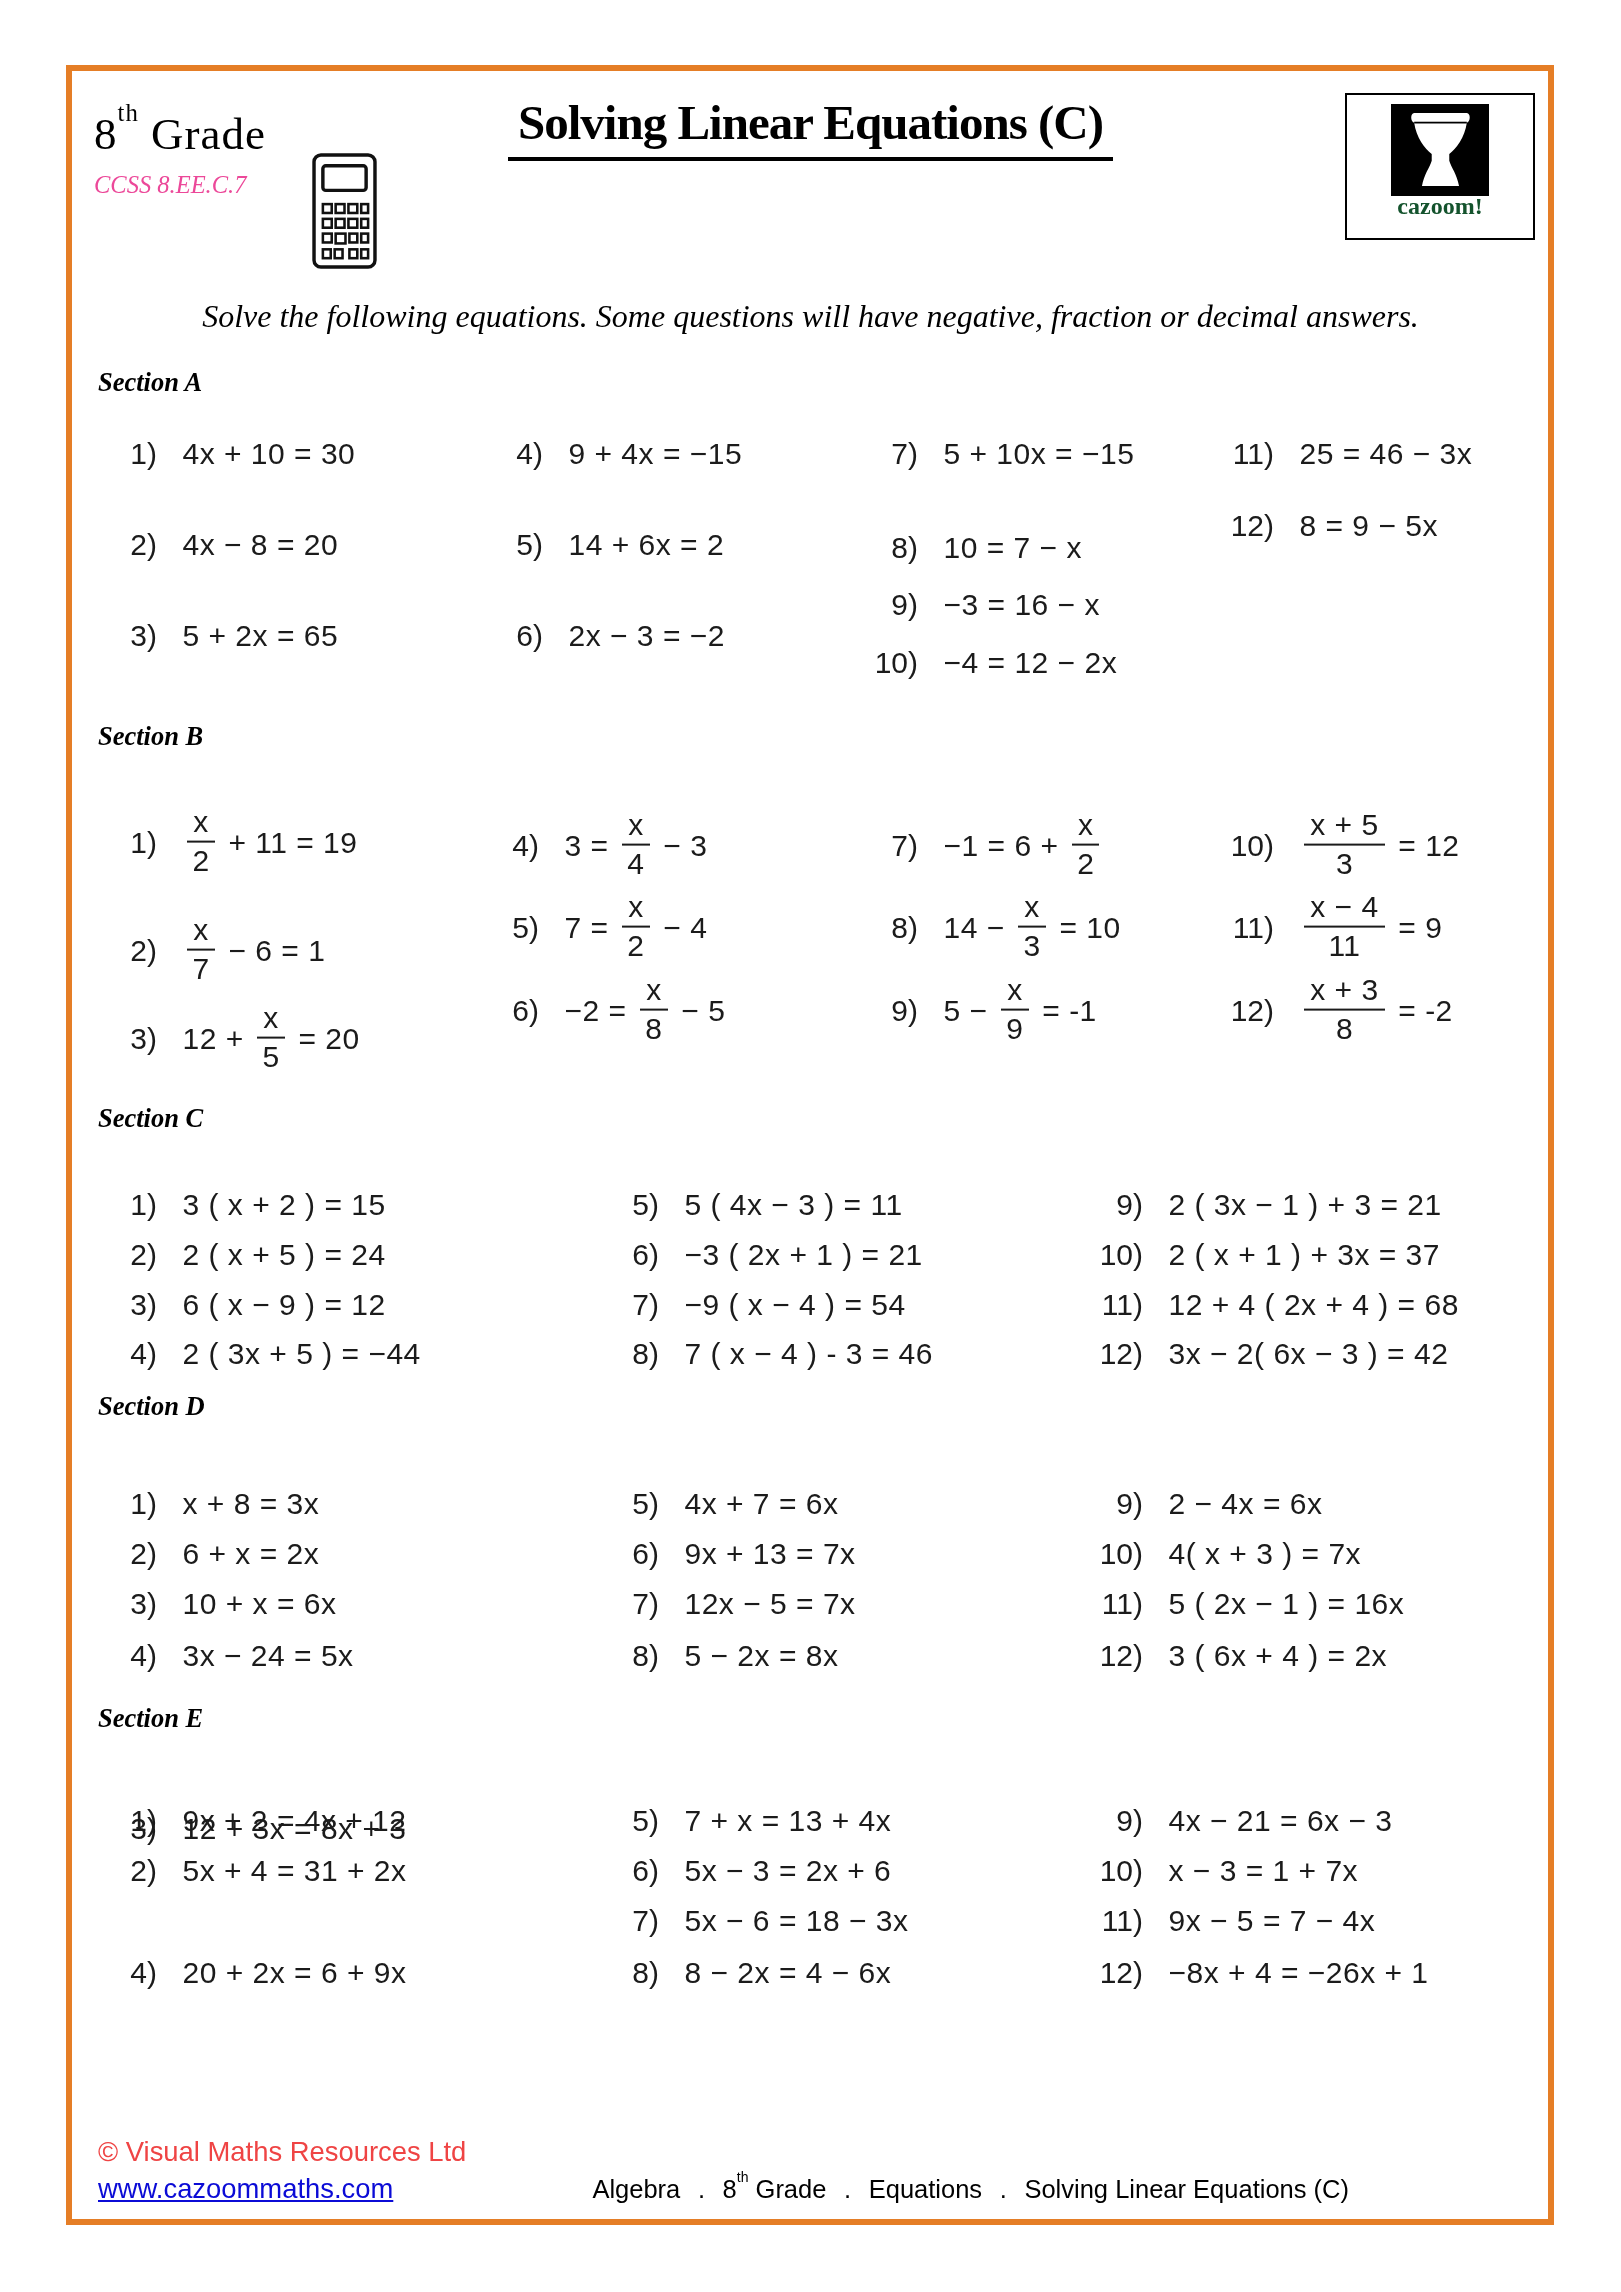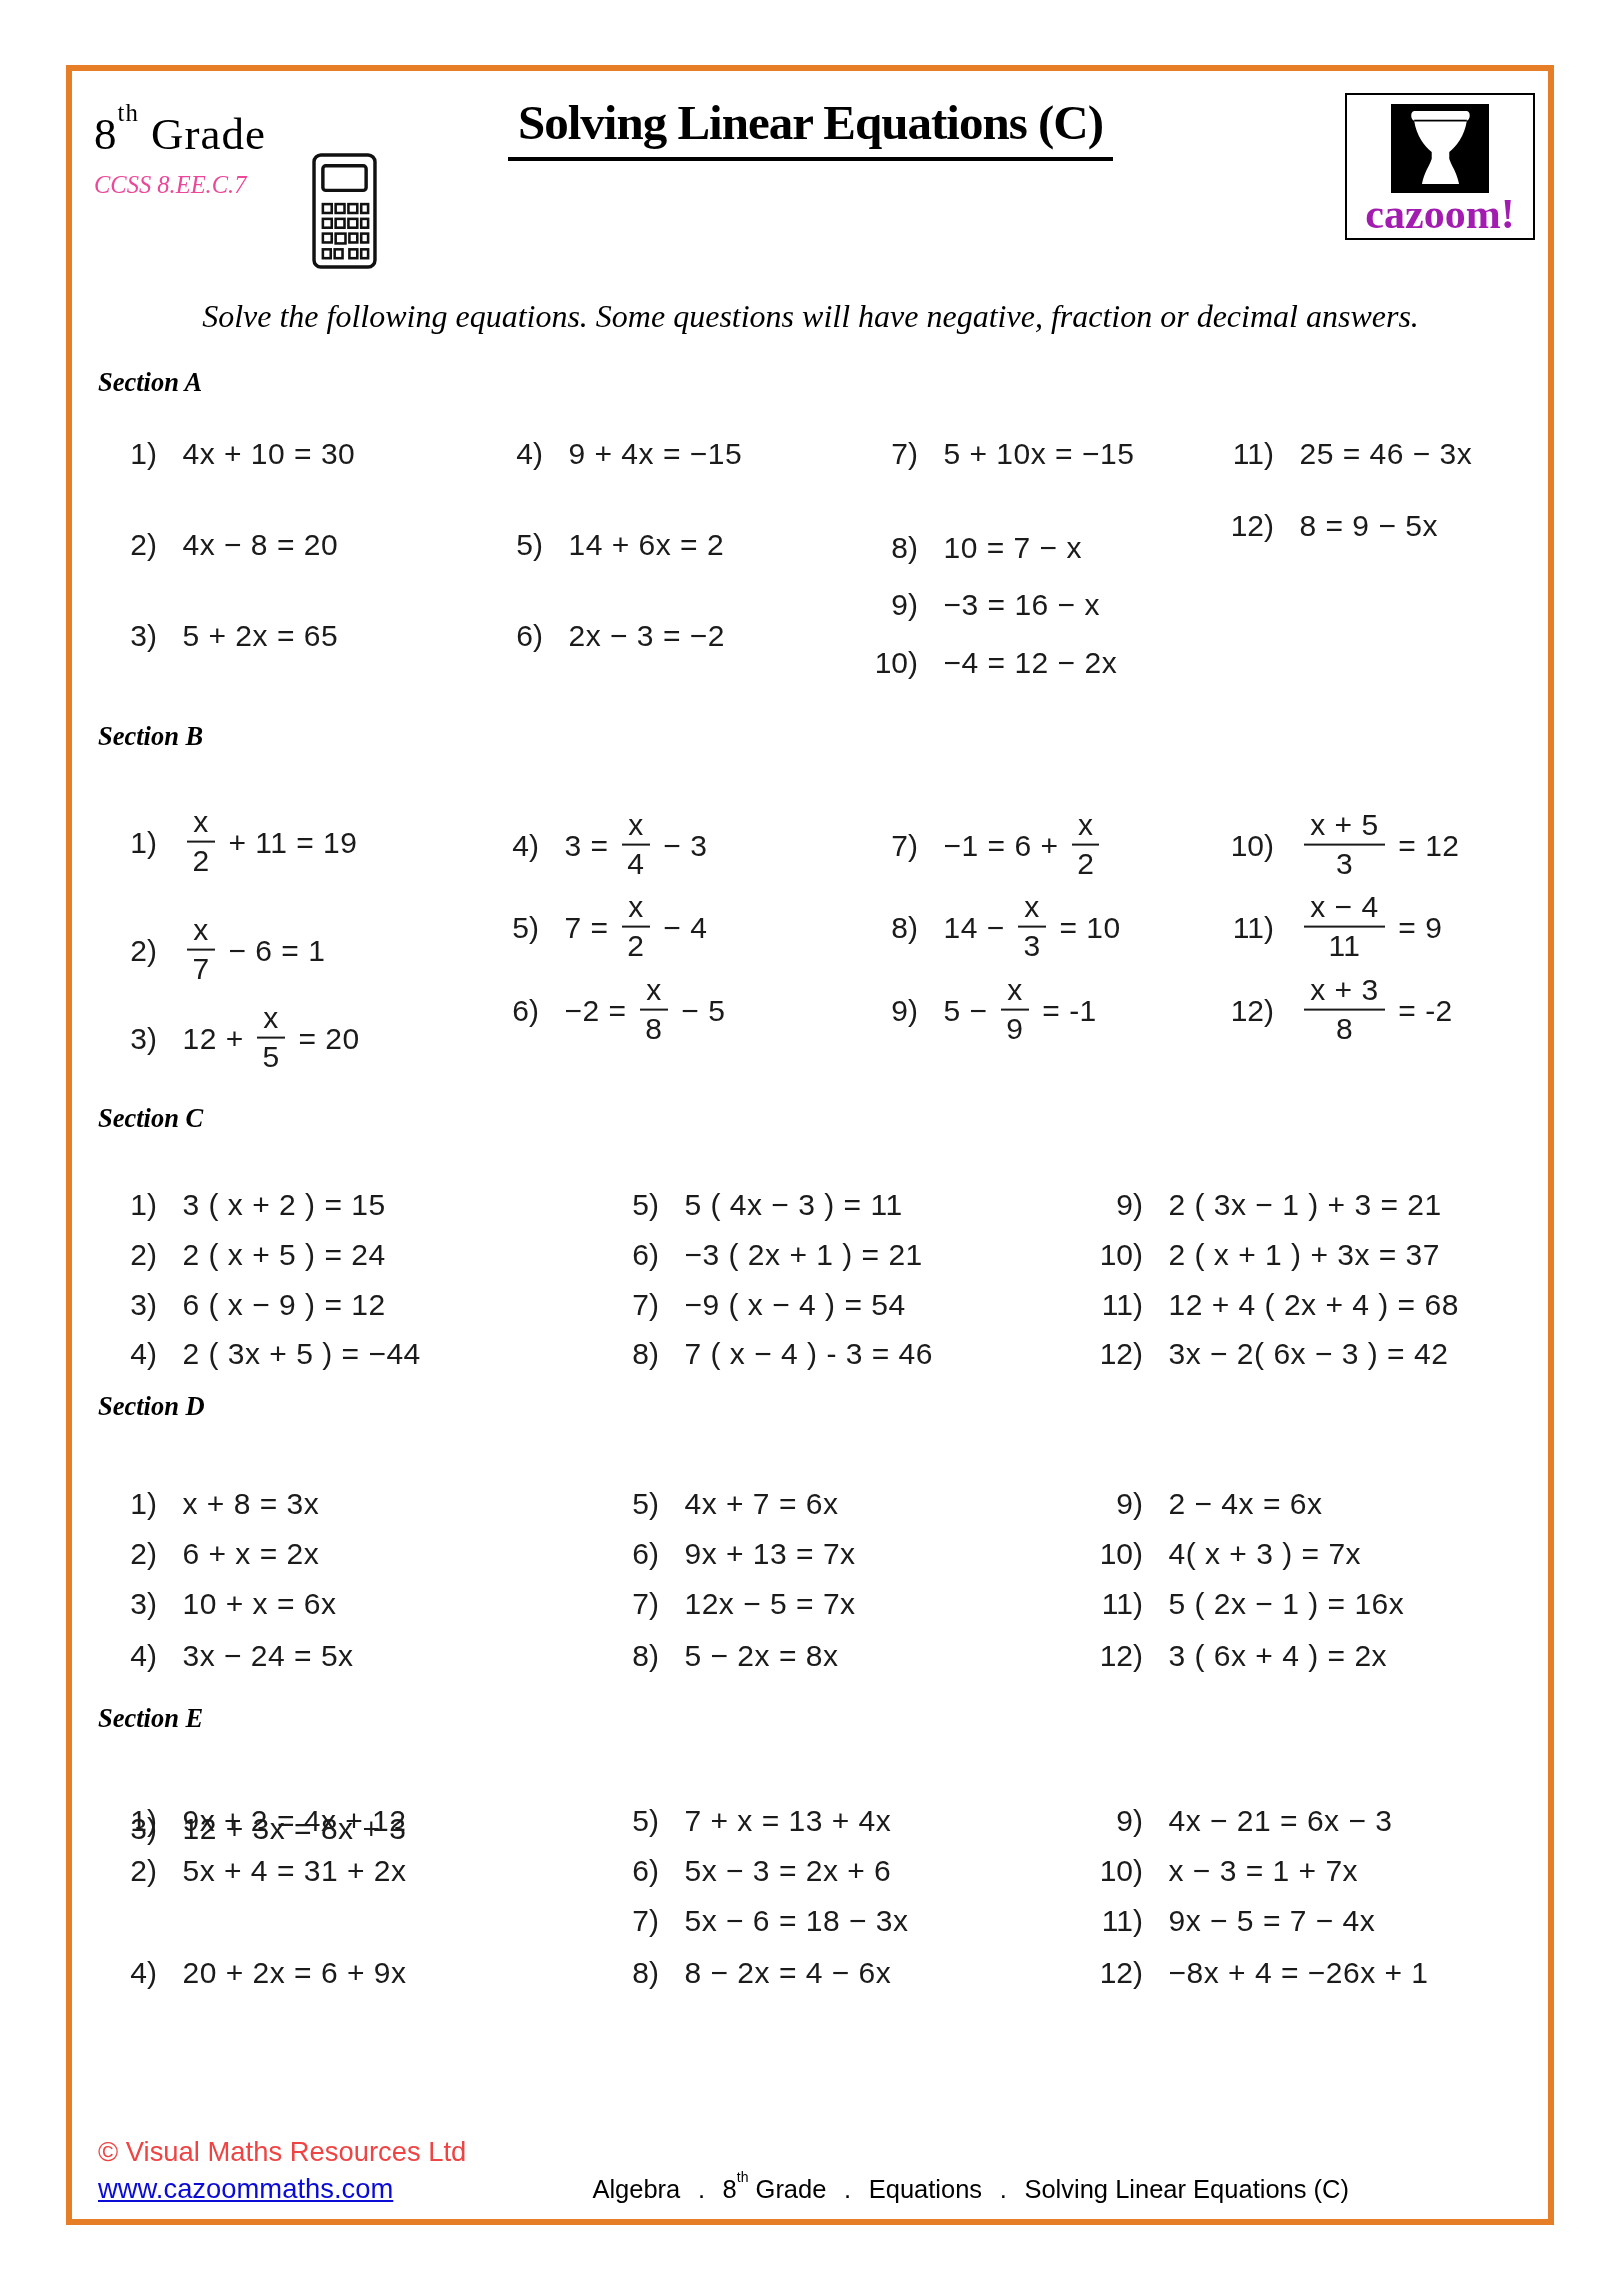--- a/index.html
+++ b/index.html
@@ -22,21 +22,21 @@
        font-style:italic;font-size:24.5px;color:#ec4899;}
   .calc{position:absolute;left:312px;top:153px;}
   .title-wrap{position:absolute;left:0;top:94px;width:1621px;text-align:center;}
   .title{display:inline-block;font-family:"Liberation Serif",serif;font-weight:bold;
        font-size:49px;color:#000;border-bottom:4.9px solid #000;padding:0 9.8px 5.9px 9.8px;
        letter-spacing:-1px;}
   .logo{position:absolute;left:1345px;top:93px;width:190px;height:147px;border:2.9px solid #000;
        background:#fff;display:flex;flex-direction:column;align-items:center;box-sizing:border-box;}
   .logo-drum{width:98px;height:92px;background:#000;margin-top:8.8px;
        display:flex;align-items:center;justify-content:center;}
-  .logo-text{font-family:"Liberation Serif",serif;font-weight:bold;font-size:42px;color:#a21caf;
+  .logo-text{font-family:"Liberation Serif",serif;font-weight:bold;font-size:24px;color:#14532d;
        margin-top:-2.9px;letter-spacing:0px;}
 
   
   .instruction{position:absolute;left:0;top:298px;width:1621px;text-align:center;
        font-family:"Liberation Serif",serif;font-style:italic;font-size:32px;color:#000;}
 
   
   .sec-label{position:absolute;left:98px;transform:translateY(-50%);
        font-family:"Liberation Serif",serif;font-style:italic;font-weight:bold;
        font-size:26.5px;color:#000;}

